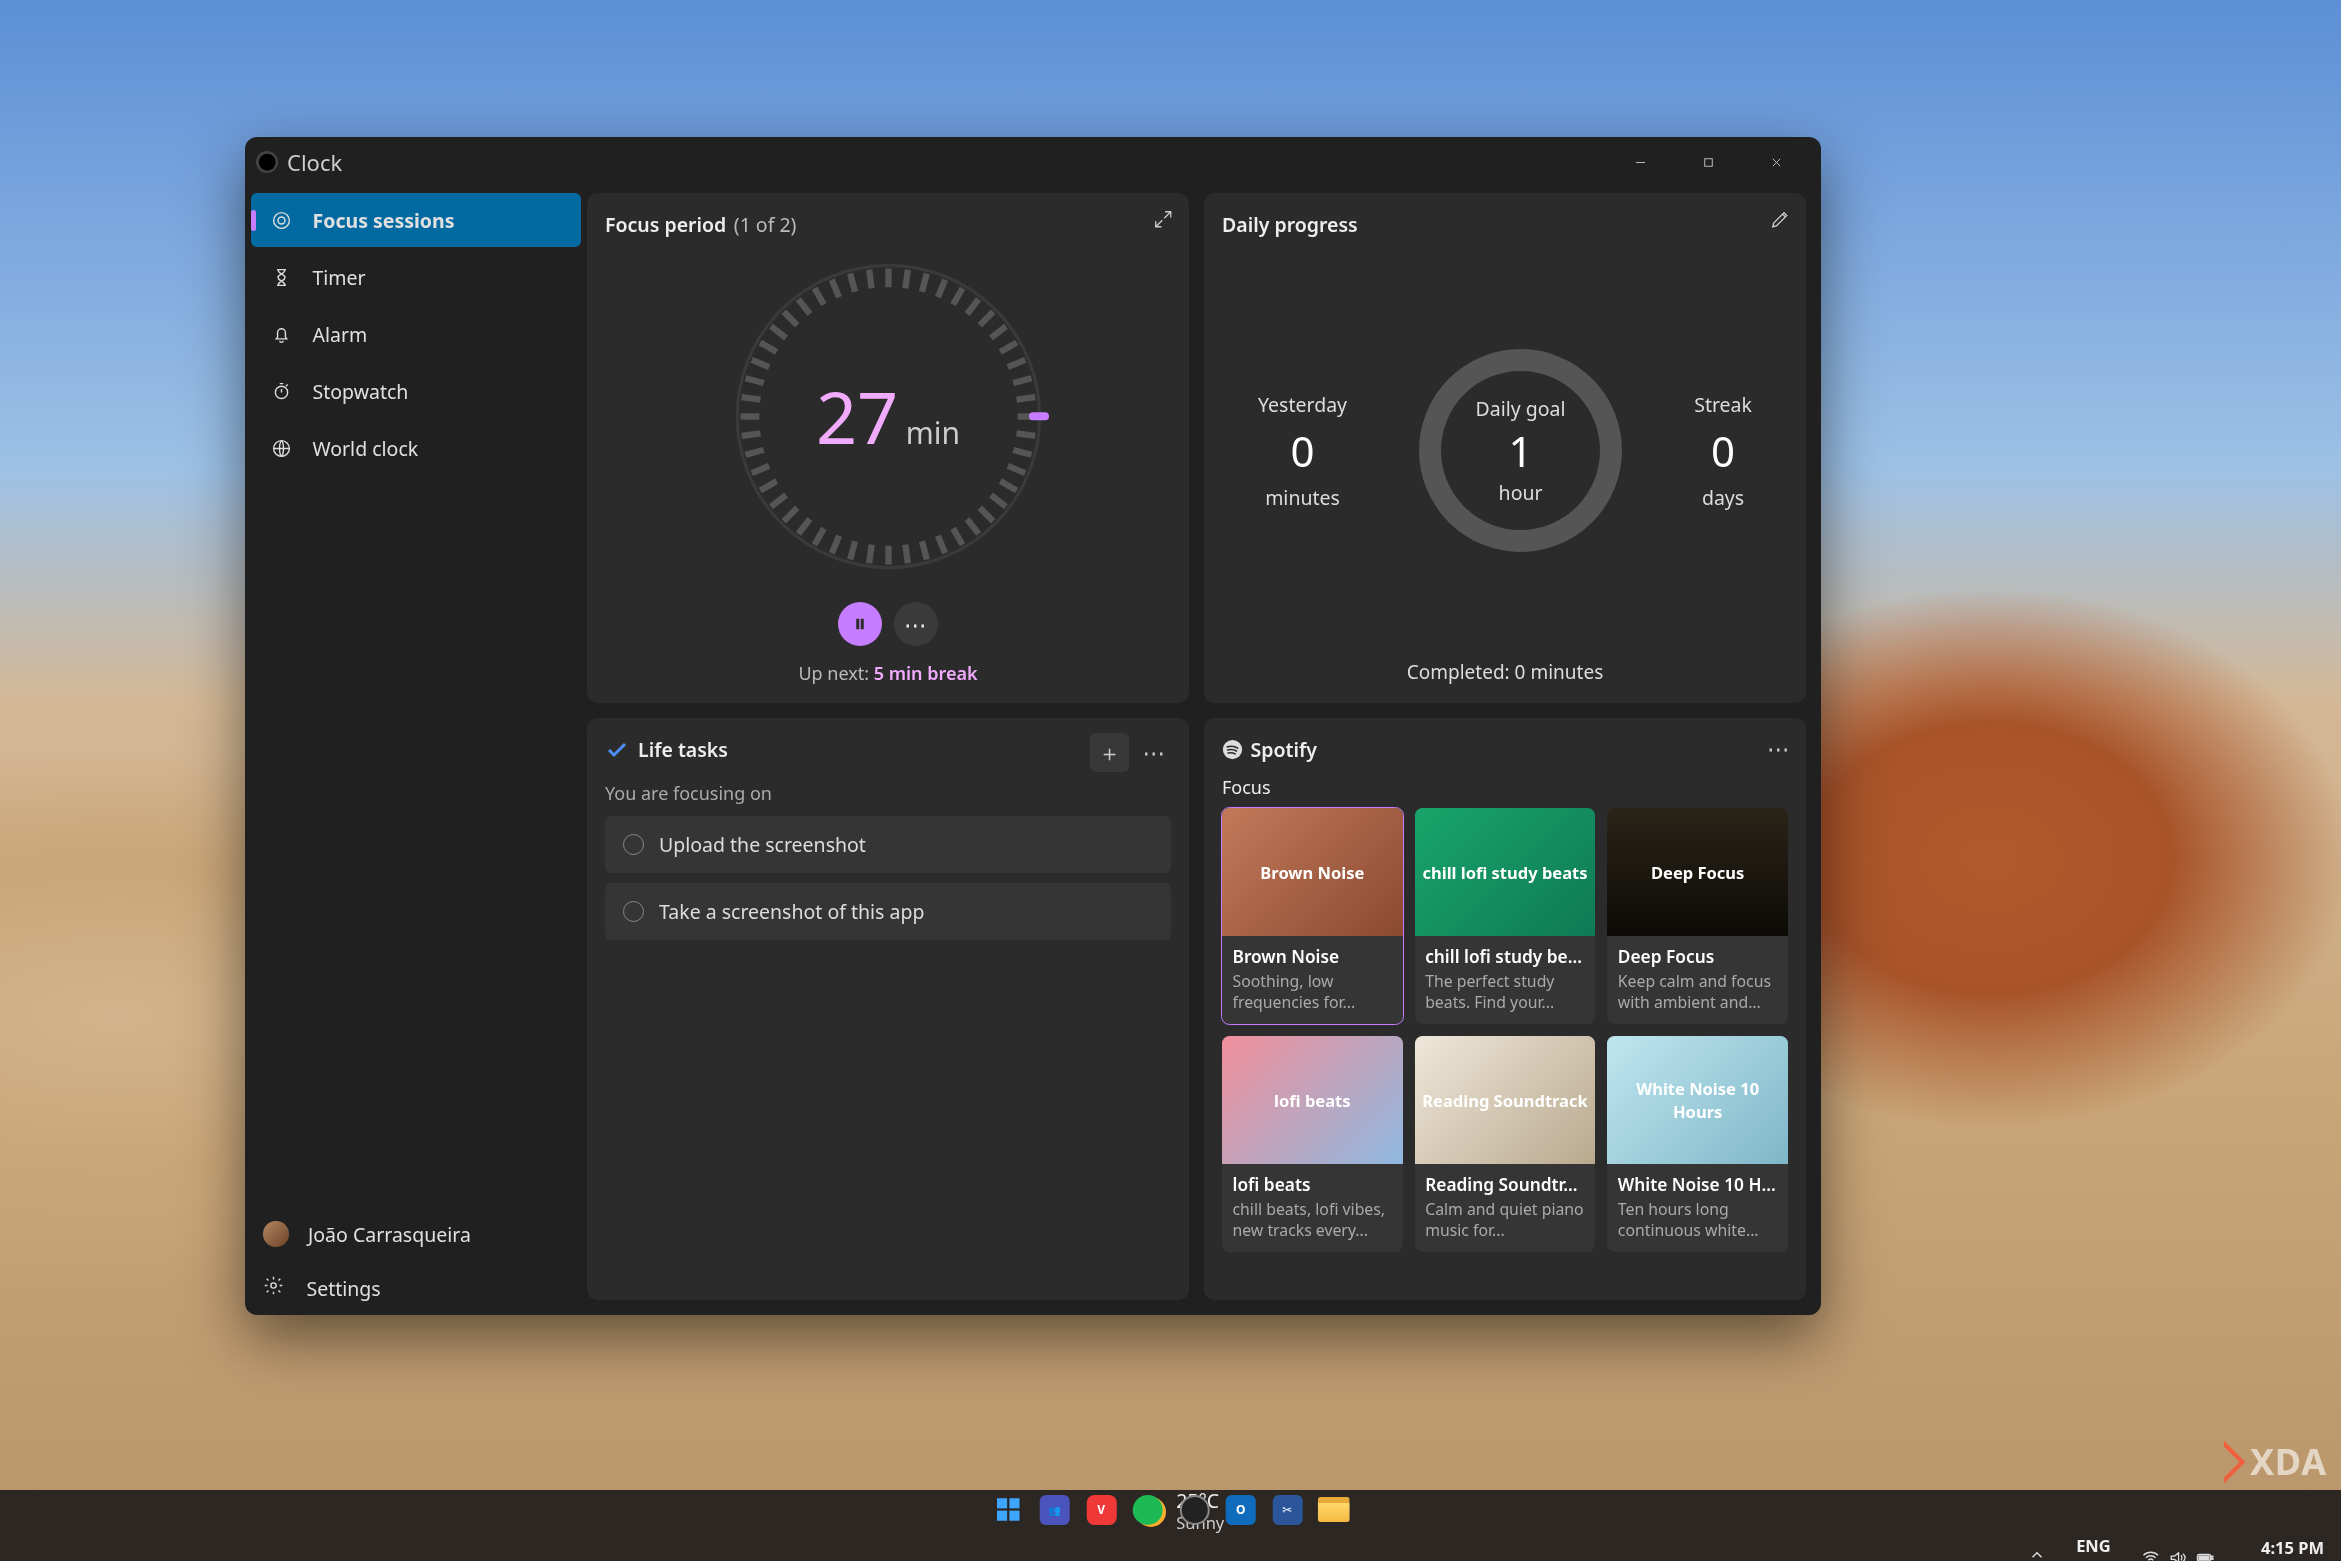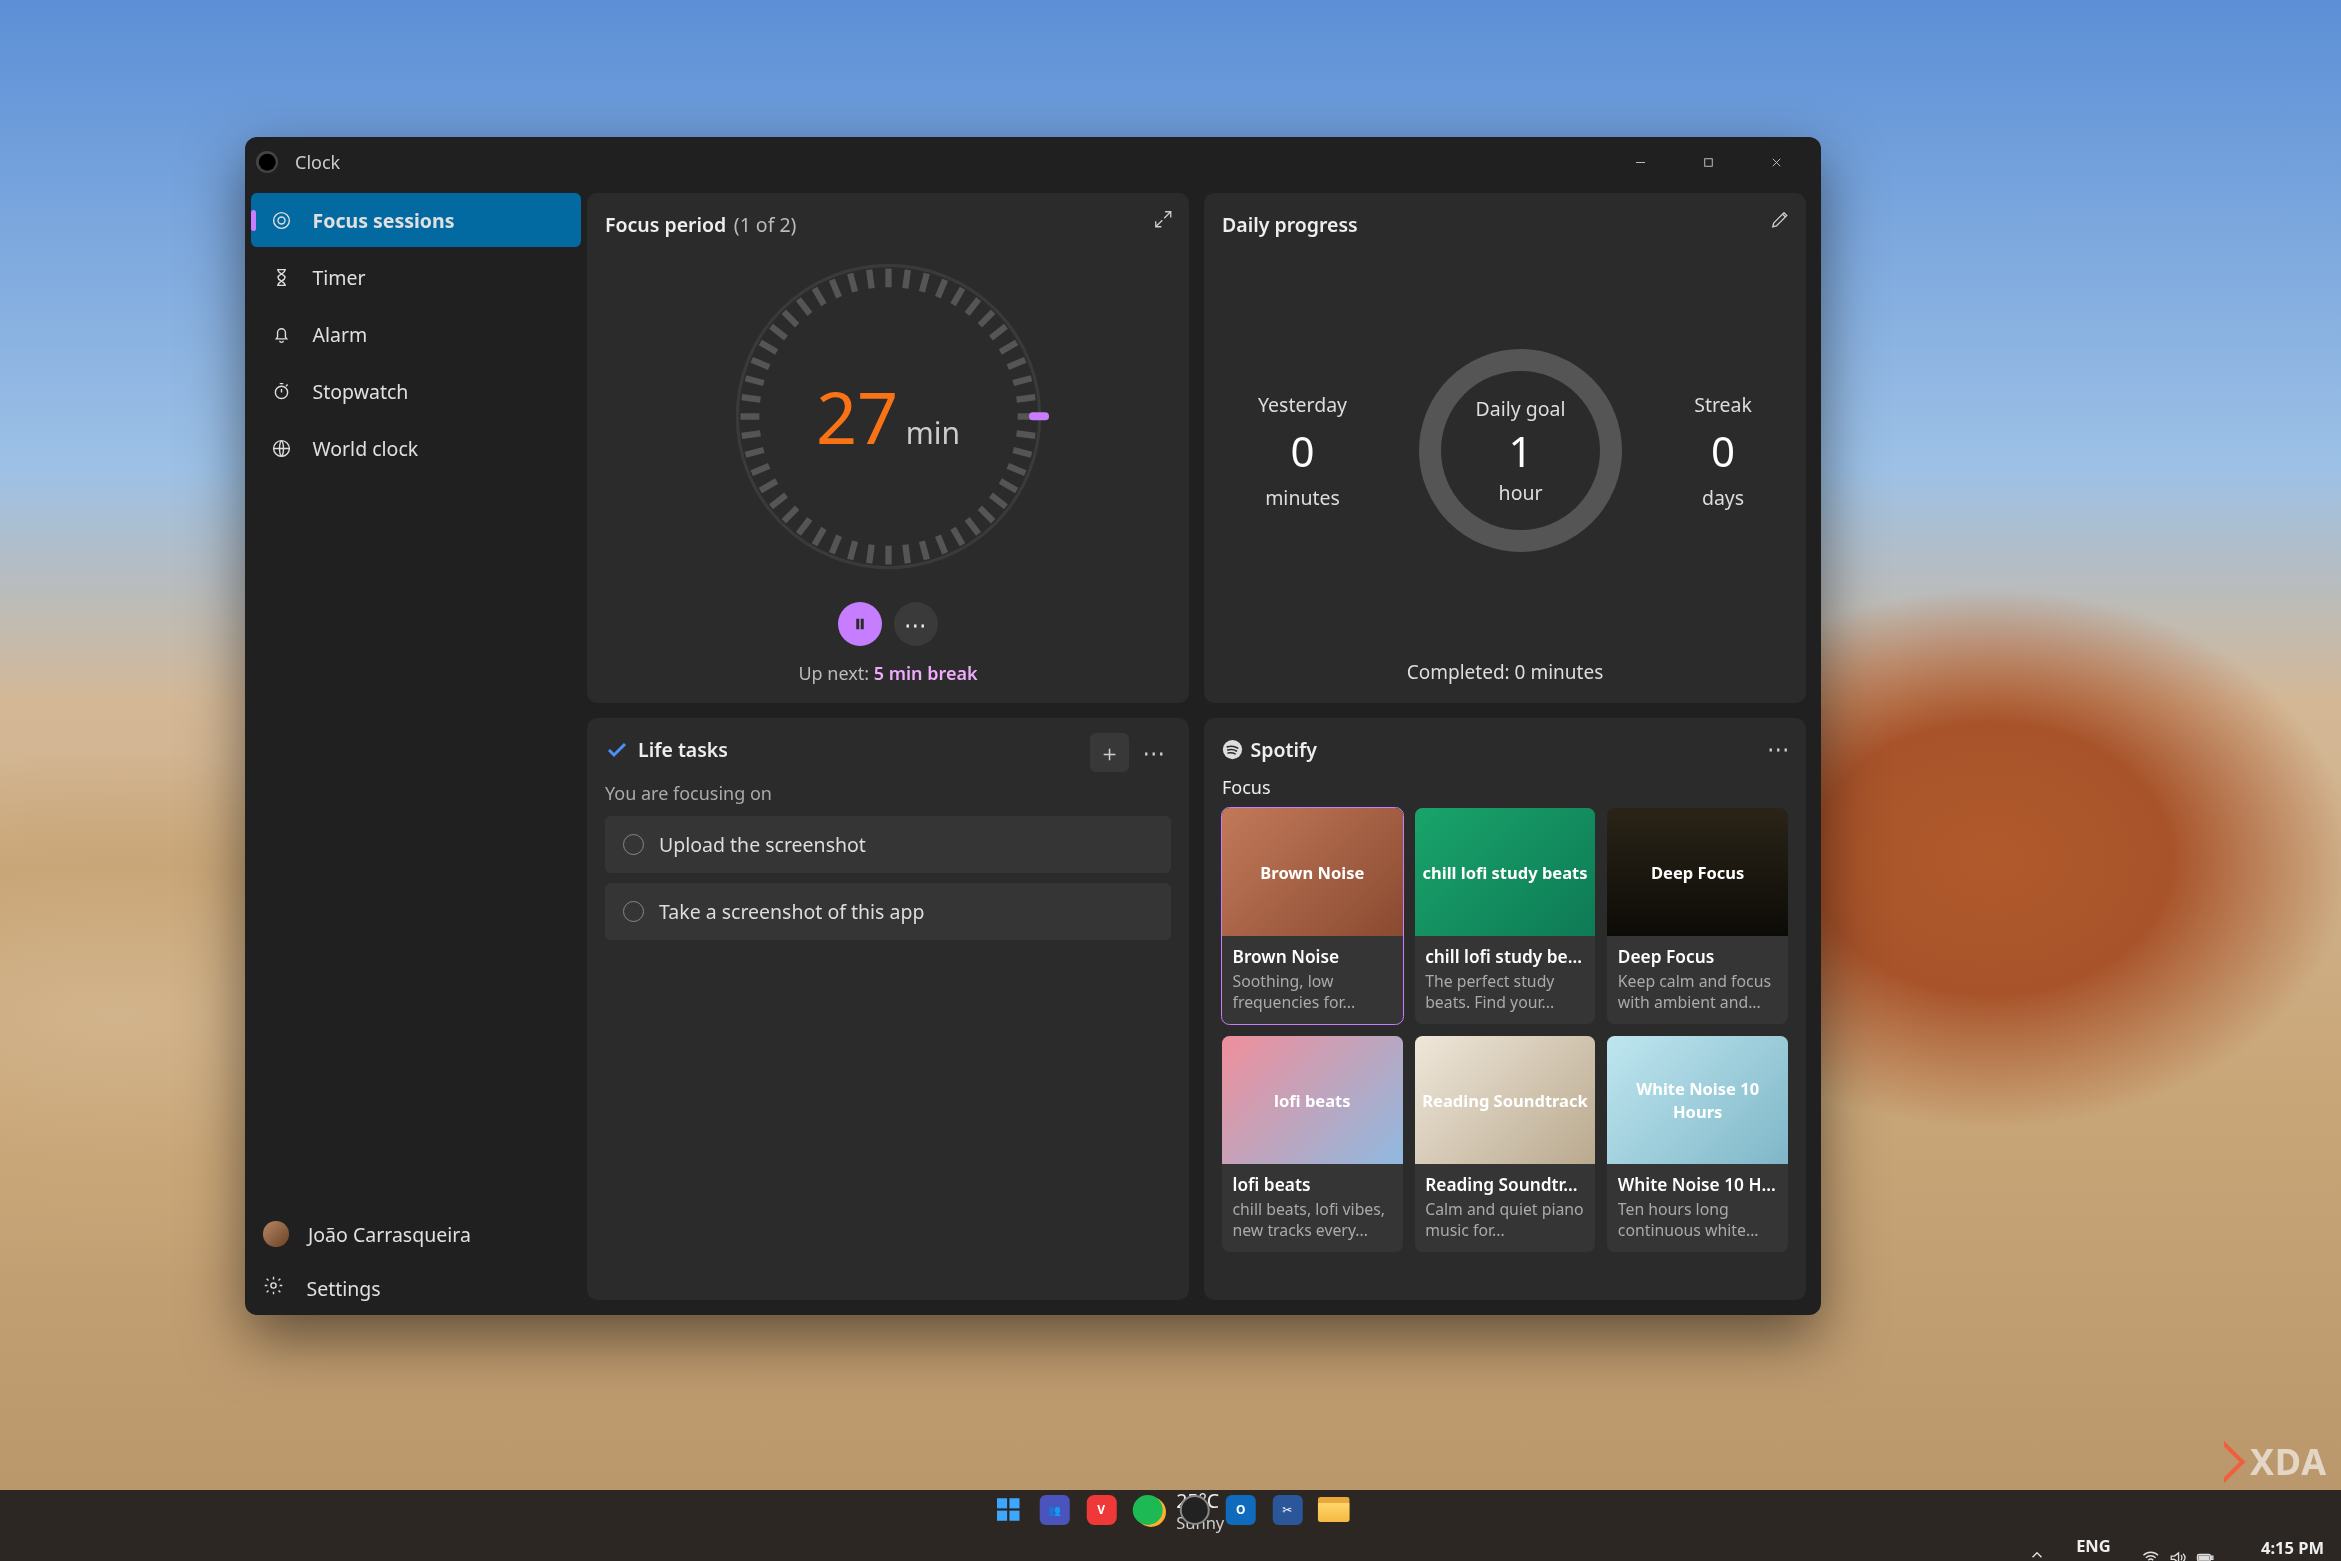--- a/index.html
+++ b/index.html
@@ -39,21 +39,21 @@
   .titlebar {
     height: 50px;
     display: flex; align-items: center;
     padding: 0 10.5px;
   }
   .titlebar .app-icon {
     width: 22.5px; height: 22.5px; margin-right: 9px;
     background: #444; border-radius: 50%;
     display:flex;align-items:center;justify-content:center;
   }
-  .titlebar .app-title { font-size: 18px; color: #ccc; margin-left: 8px; }
+  .titlebar .app-title { font-size: 22px; color: #ccc; }
   .titlebar .spacer { flex: 1; }
   .win-ctrl { width: 68px; height: 45px; display:flex; align-items:center; justify-content:center; color:#ccc; }
   .win-ctrl svg { width:15px; height:15px; stroke:#ccc; stroke-width:1.2; fill:none; }
 
   .body-row { flex:1; display:flex; min-height:0; }
   .sidebar {
     width: 342px;
     display:flex; flex-direction:column;
     padding-top: 4.5px;
   }
@@ -98,21 +98,21 @@
 
   
   .focus-card { grid-column:1; grid-row:1; min-height:510px;}
   .dial-wrap { flex:1; display:flex; align-items:center; justify-content:center; }
   .dial {
     width: 315px; height:315px; border-radius:50%;
     position:relative;
     display:flex; align-items:center; justify-content:center;
   }
   .dial .ticks { position:absolute; inset:0; border-radius:50%; }
-  .dial .big { font-size:72px; font-weight:400; color:#f97316; }
+  .dial .big { font-size:72px; font-weight:400; color:#f0abfc; }
   .dial .unit { font-size:30px; color:#ccc; margin-left:7.5px; }
   .progress-dot { position:absolute; width:19.5px; height:7.5px; border-radius:3.8px; background:#c77dff; right:-3px; top:50%; transform:translateY(-50%);}
   .controls { display:flex; gap:12px; justify-content:center; margin-top:7.5px; }
   .ctrl-btn { width:44px; height:44px; border-radius:50%; display:flex; align-items:center; justify-content:center; }
   .ctrl-btn.primary { background:#c77dff; }
   .ctrl-btn.secondary { background:#3a3a3a; color:#eee; }
   .ctrl-btn svg { width:18px; height:18px; }
   .upnext { text-align:center; margin-top:15px; font-size:18px; color:#bbb; }
   .upnext b { color:#f0abfc; font-weight:600; }
 

